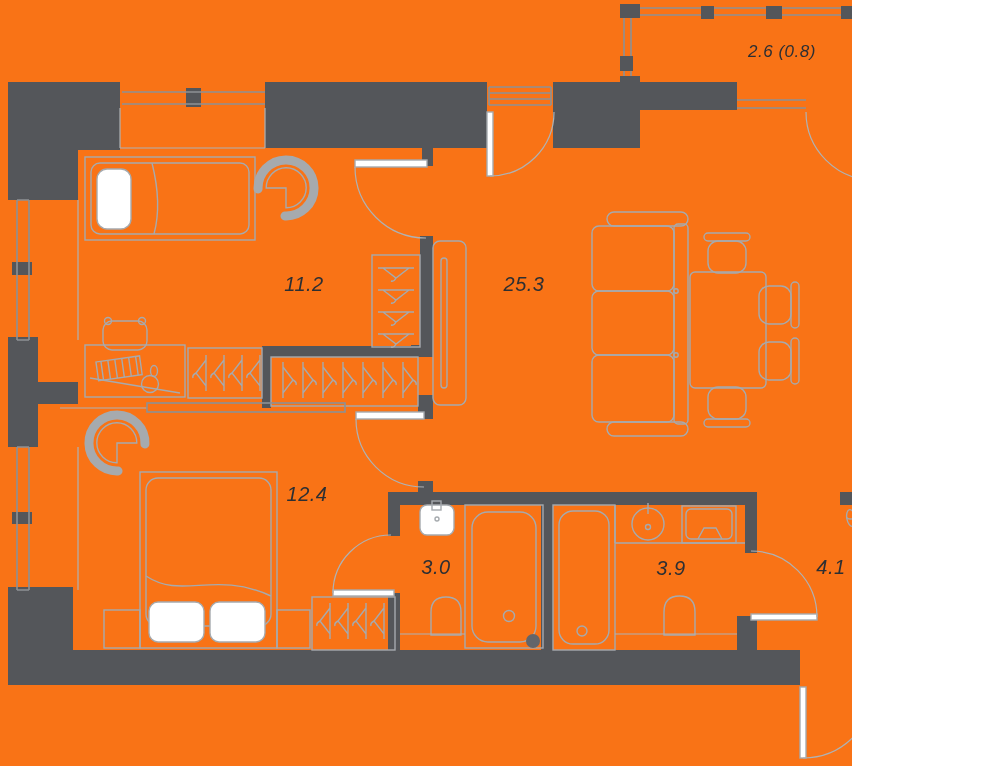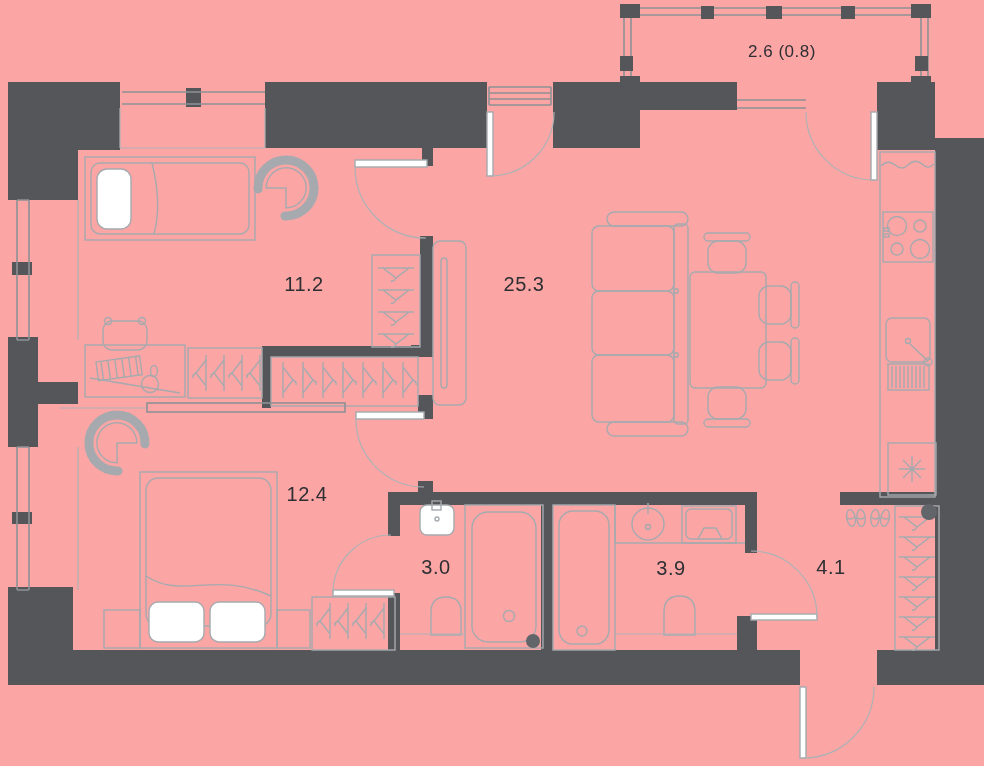--- a/index.html
+++ b/index.html
@@ -1,16 +1,16 @@
 <!DOCTYPE html>
 <html><head>
 <meta charset="utf-8">
 <style>
   html,body{margin:0;padding:0;background:#fff;}
-  #plan-wrap{position:relative;width:984px;height:766px;background:#fca5a5;overflow:hidden;}
+  #plan-wrap{position:relative;width:852px;height:766px;background:#f97316;overflow:hidden;font-style:italic;}
   svg{display:block;}
   .wall{fill:#54565a;stroke:none;}
   .furn{fill:none;stroke:#a6aaae;stroke-width:1.4;}
   .furnw{fill:#ffffff;stroke:#a6aaae;stroke-width:1.4;}
   .thin{fill:none;stroke:#8d9195;stroke-width:1.6;}
   .arc{fill:none;stroke:#aeb2b5;stroke-width:1.2;}
   .dot{fill:#62656a;stroke:none;}
   .lbl{font-family:"Liberation Sans",sans-serif;font-size:20px;fill:#2d2f33;text-anchor:middle;letter-spacing:.5px;}
   .lbl-sm{font-size:17px;}
 </style>

